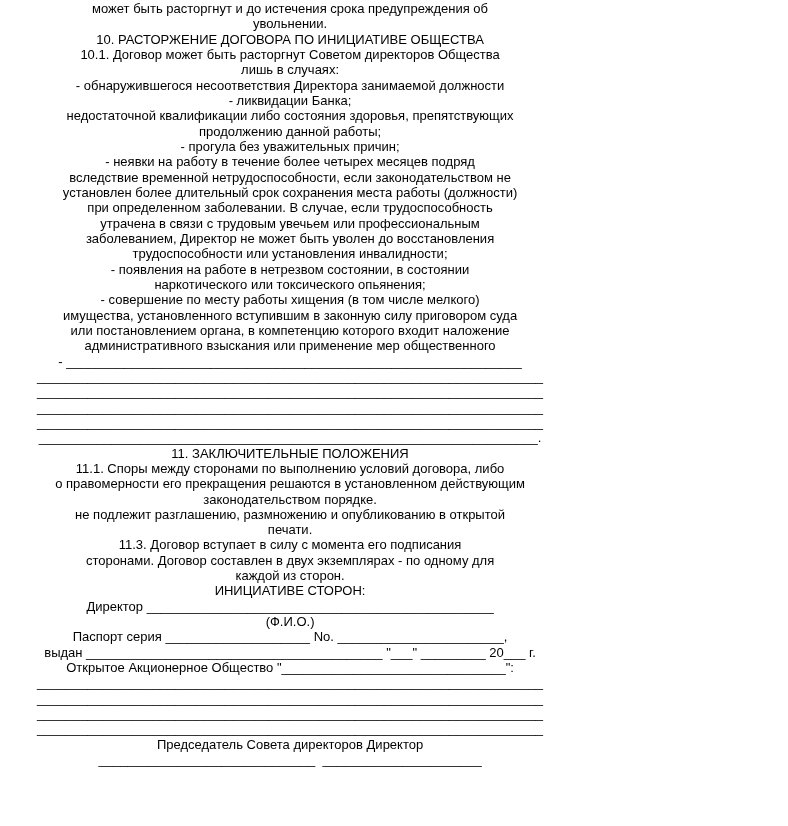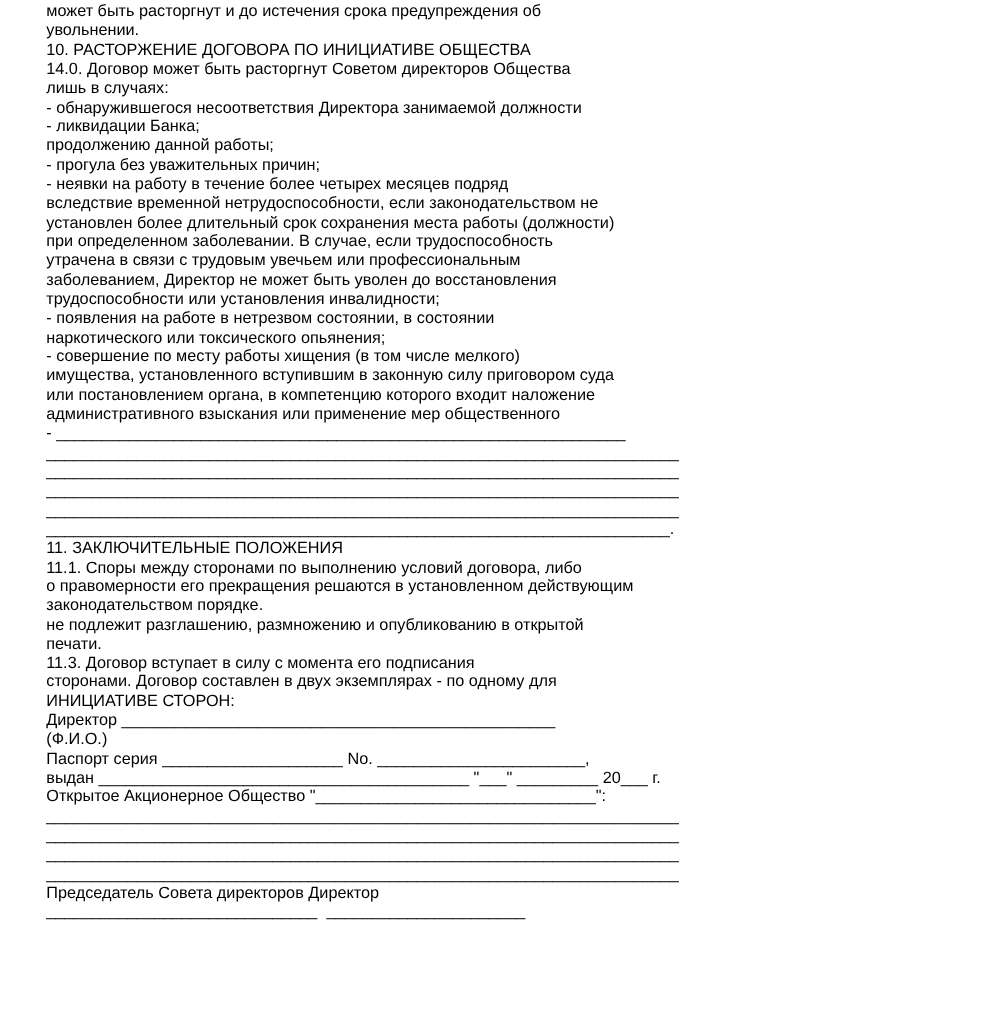--- a/index.html
+++ b/index.html
@@ -24,28 +24,29 @@
     font-weight: 400;
   }
   .doc .line {
     white-space: pre;
     height: 15.33px;
   }
 </style>
 </head>
 <body style="background: rgb(255, 255, 255);">
 
-<div id="doc" class="doc" style="color: rgb(0, 0, 0);">
+<div id="doc" class="doc" style="color: rgb(0, 0, 0); text-align: center;">
     <div class="line">может быть расторгнут и до истечения срока предупреждения об</div>
     <div class="line">увольнении.</div>
     <div class="line">10. РАСТОРЖЕНИЕ ДОГОВОРА ПО ИНИЦИАТИВЕ ОБЩЕСТВА</div>
-    <div class="line">14.0. Договор может быть расторгнут Советом директоров Общества</div>
+    <div class="line">10.1. Договор может быть расторгнут Советом директоров Общества</div>
     <div class="line">лишь в случаях:</div>
     <div class="line">- обнаружившегося несоответствия Директора занимаемой должности</div>
     <div class="line">- ликвидации Банка;</div>
+    <div class="line">недостаточной квалификации либо состояния здоровья, препятствующих</div>
     <div class="line">продолжению данной работы;</div>
     <div class="line">- прогула без уважительных причин;</div>
     <div class="line">- неявки на работу в течение более четырех месяцев подряд</div>
     <div class="line">вследствие временной нетрудоспособности, если законодательством не</div>
     <div class="line">установлен более длительный срок сохранения места работы (должности)</div>
     <div class="line">при определенном заболевании. В случае, если трудоспособность</div>
     <div class="line">утрачена в связи с трудовым увечьем или профессиональным</div>
     <div class="line">заболеванием, Директор не может быть уволен до восстановления</div>
     <div class="line">трудоспособности или установления инвалидности;</div>
     <div class="line">- появления на работе в нетрезвом состоянии, в состоянии</div>
@@ -61,20 +62,21 @@
     <div class="line">______________________________________________________________________</div>
     <div class="line">_____________________________________________________________________.</div>
     <div class="line">11. ЗАКЛЮЧИТЕЛЬНЫЕ ПОЛОЖЕНИЯ</div>
     <div class="line">11.1. Споры между сторонами по выполнению условий договора, либо</div>
     <div class="line">о правомерности его прекращения решаются в установленном действующим</div>
     <div class="line">законодательством порядке.</div>
     <div class="line">не подлежит разглашению, размножению и опубликованию в открытой</div>
     <div class="line">печати.</div>
     <div class="line">11.3. Договор вступает в силу с момента его подписания</div>
     <div class="line">сторонами. Договор составлен в двух экземплярах - по одному для</div>
+    <div class="line">каждой из сторон.</div>
     <div class="line">ИНИЦИАТИВЕ СТОРОН:</div>
     <div class="line">Директор ________________________________________________</div>
     <div class="line">(Ф.И.О.)</div>
     <div class="line">Паспорт серия ____________________ No. _______________________,</div>
     <div class="line">выдан _________________________________________ "___" _________ 20___ г.</div>
     <div class="line">Открытое Акционерное Общество "_______________________________":</div>
     <div class="line">______________________________________________________________________</div>
     <div class="line">______________________________________________________________________</div>
     <div class="line">______________________________________________________________________</div>
     <div class="line">______________________________________________________________________</div>

